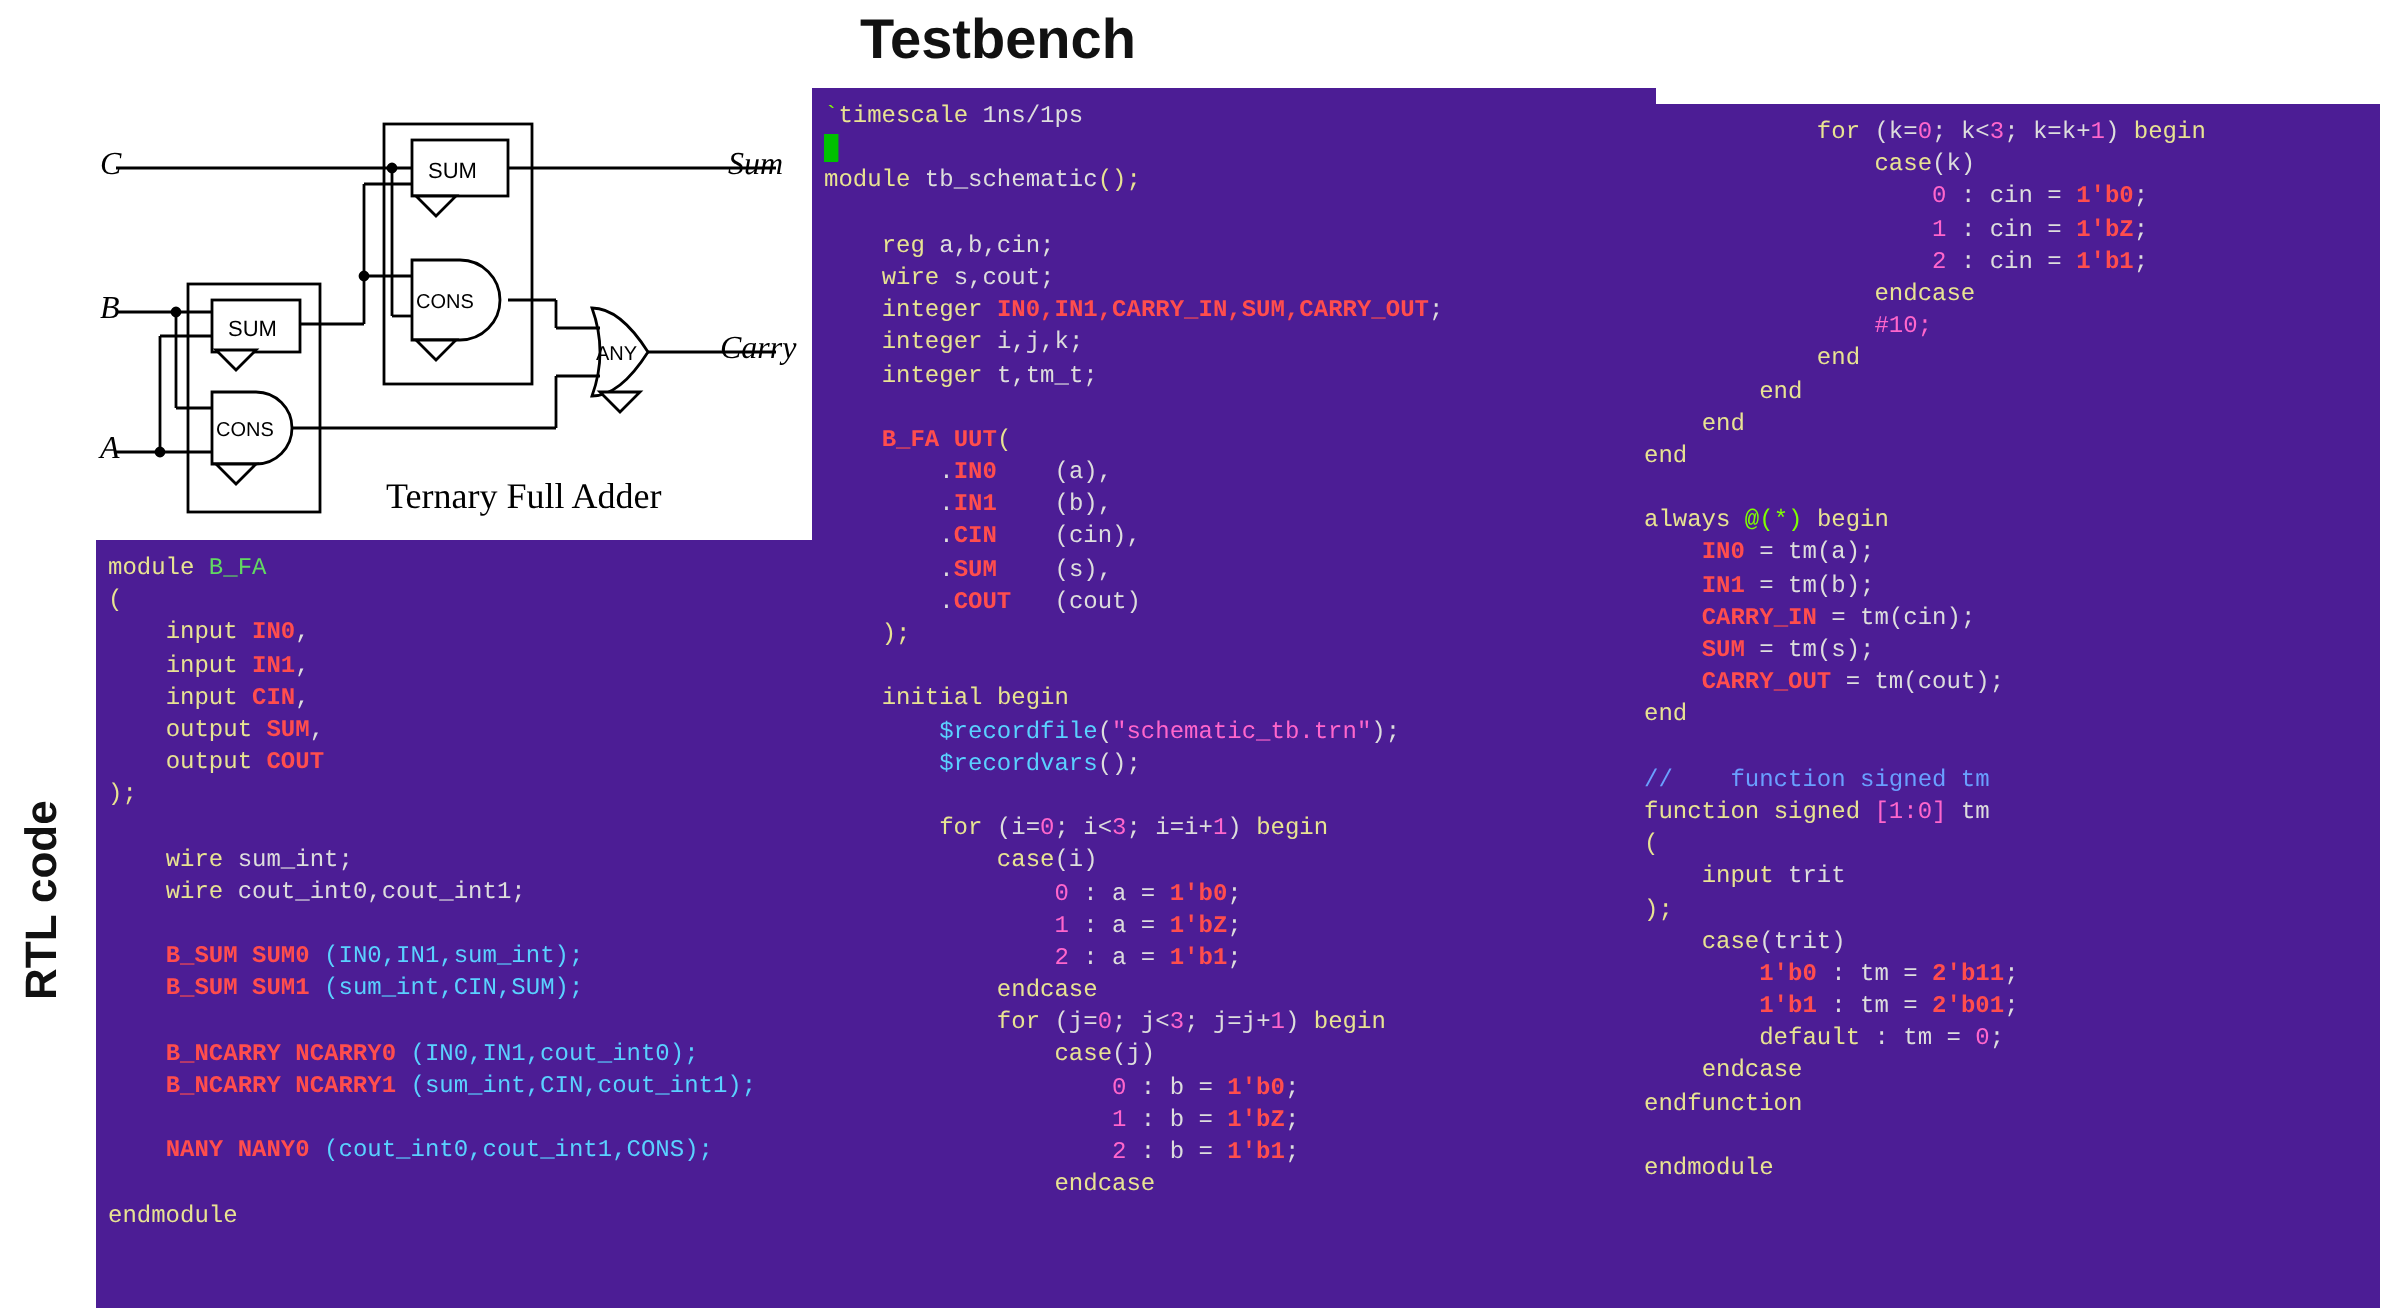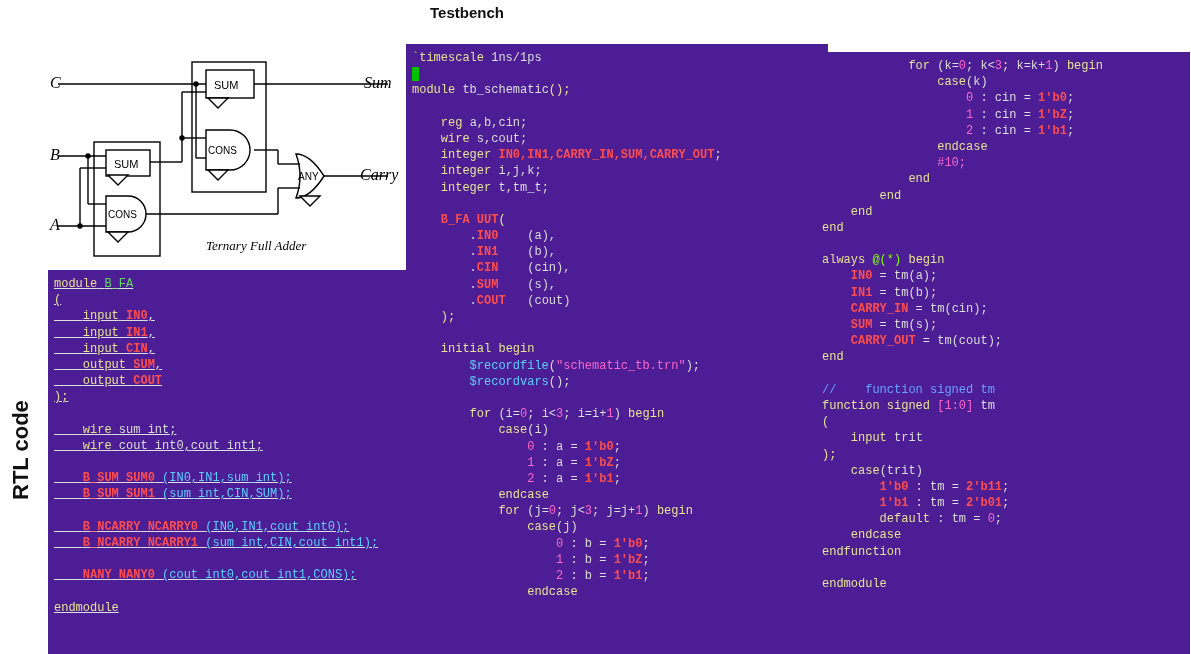--- a/index.html
+++ b/index.html
@@ -1,32 +1,32 @@
 <!DOCTYPE html>
 <html><head>
 <meta charset="utf-8">
 <style>
   html,body{margin:0;padding:0;background:#fff;font-family:"Segoe UI",Arial,sans-serif;}
   .page{position:relative;width:1191px;height:654px;}
-  .title-tb{position:absolute;left:430px;top:4px;font-weight:700;font-size:15px;color:#111;}
+  .title-tb{position:absolute;left:430px;top:4px;font-weight:700;font-size:28px;color:#111;}
   .rtl-label{position:absolute;left:8px;top:500px;transform:rotate(-90deg);transform-origin:left top;font-weight:700;font-size:22px;color:#111;}
   .diagram{position:absolute;left:48px;top:38px;width:350px;height:232px;background:#fff;}
   .diagram svg{width:100%;height:100%;}
-  .diag-caption{position:absolute;left:206px;top:238px;font-family:"Times New Roman",serif;font-size:13px;font-style:italic;}
+  .diag-caption{position:absolute;left:193px;top:238px;font-family:"Times New Roman",serif;font-size:18px;}
   .code{background:#4c1d95;color:#ddd;font-family:Consolas,"Courier New",monospace;font-size:12px;line-height:1.35;white-space:pre;position:absolute;overflow:hidden;}
   .code .kw{color:#e8e392;}          
   .code .ty{color:#62d862;}          
   .code .id{color:#5ad1ff;margin-top:15px;}        
   .code .red{color:#ff4d4d;font-weight:600;}
   .code .mag{color:#ff66cc;}
   .code .cmt{color:#6aa0ff;}
   .code .wht{color:#ddd;}
   .code .grn2{color:#7fff00;}
   .code .cursor{background:#00c000;color:#00c000;}
-  .rtl-block{left:48px;top:270px;width:353px;height:373px;padding:6px 6px;text-decoration:underline;}
+  .rtl-block{left:48px;top:270px;width:353px;height:373px;padding:6px 6px;}
   .tb-block1{left:406px;top:44px;width:410px;height:599px;padding:6px 6px;}
   .tb-block2{left:816px;top:52px;width:362px;height:599px;padding:6px 6px;}
   .lbl{font-family:"Times New Roman",serif;font-style:italic;font-size:16px;position:absolute;}
 </style>
 </head>
 <body>
 
 <div class="page">
   <div class="title-tb">Testbench</div>
   <div class="rtl-label">RTL code</div>

